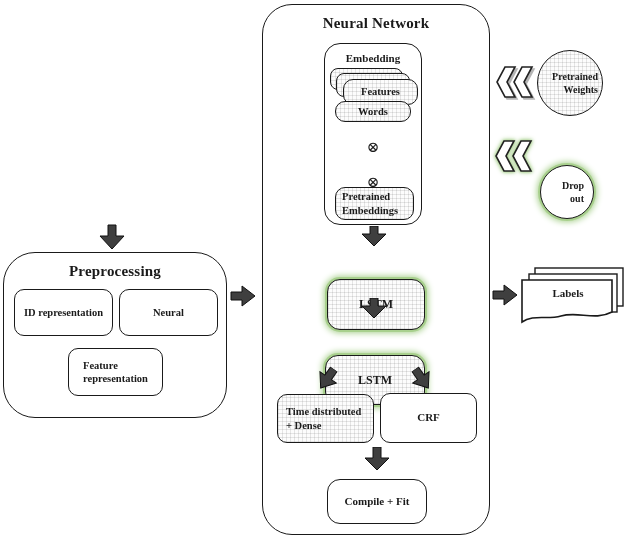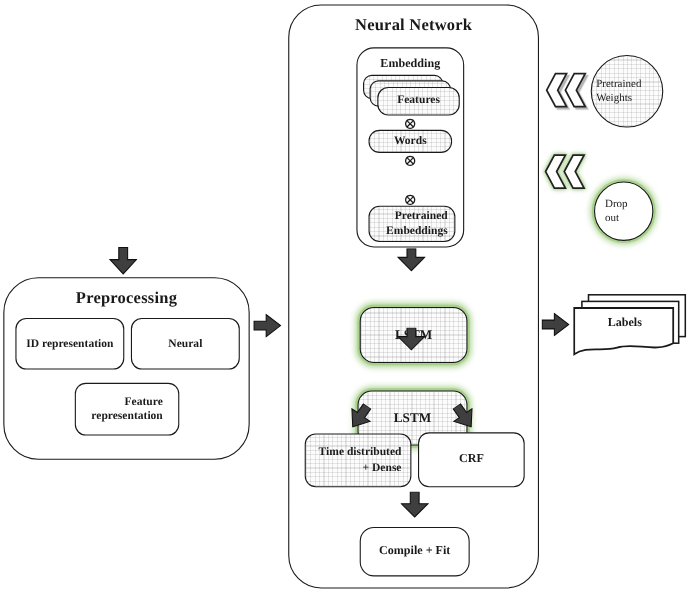--- a/index.html
+++ b/index.html
@@ -14,29 +14,29 @@
   .tex{
     background-color:#fcfcfc;
     background-image:
       repeating-linear-gradient(0deg, rgba(70,70,70,.13) 0 1px, transparent 1px 4px),
       repeating-linear-gradient(90deg, rgba(70,70,70,.13) 0 1px, transparent 1px 4px);
   }
   .box{
     border:1.4px solid var(--line);
     border-radius:10px;
     display:flex;align-items:center;justify-content:center;
-    text-align:right;font-weight:bold;font-size:10.5px;line-height:1.25;
+    text-align:left;font-weight:bold;font-size:10.5px;line-height:1.25;
   }
   .glow{box-shadow:0 0 0 2px var(--green), 0 0 6px 3px var(--green);margin-top:36px;}
   .title{font-weight:bold;font-size:15px;text-align:center;letter-spacing:.2px;}
   .otimes{font-size:15px;font-weight:normal;text-align:center;line-height:1;display:block;}
   .circle{
     border:1.5px solid var(--line);border-radius:50%;
     display:flex;align-items:center;justify-content:center;
-    text-align:left;font-weight:normal;font-size:10px;line-height:1.3;
+    text-align:right;font-weight:bold;font-size:10px;line-height:1.3;
   }
   .pagelabel{font-weight:bold;font-size:11px;text-align:center;}
   .chev-shadow{filter:drop-shadow(2px 2px 0 rgba(90,90,90,.45));}
   .chev-green{filter:drop-shadow(0 0 1.5px var(--green)) drop-shadow(0 0 2px var(--green));}
   svg{display:block;}
 </style>
 </head>
 <body>
 
 <div class="canvas">
@@ -72,21 +72,21 @@
 
     <div class="abs" style="left:61px;top:38px;width:98px;height:182px;border:1.4px solid var(--line);border-radius:16px;background:#fff;">
       <div class="abs pagelabel" style="left:0;top:8px;width:100%;">Embedding</div>
 
       <div class="abs tex" style="left:5px;top:24px;width:73px;height:22px;border:1.2px solid var(--line);border-radius:8px;"></div>
       <div class="abs tex" style="left:11px;top:29px;width:74px;height:24px;border:1.2px solid var(--line);border-radius:8px;"></div>
       <div class="abs box tex" style="left:18px;top:35px;width:75px;height:26px;">
         <span>Features</span>
       </div>
       <div class="abs otimes" style="left:0;top:62px;width:100%;">⊗</div>
-      <div class="abs box tex" style="left:10px;top:74px;width:76px;height:21px;">
+      <div class="abs box tex" style="left:10px;top:57px;width:76px;height:21px;">
         <span>Words</span>
       </div>
       <div class="abs otimes" style="left:0;top:96px;width:100%;">⊗</div>
       <div class="abs otimes" style="left:0;top:131px;width:100%;">⊗</div>
       <div class="abs box tex" style="left:10px;top:143px;width:79px;height:33px;padding:12px 6px;">
         <span>Pretrained Embeddings</span>
       </div>
     </div>
 
     <div class="abs" style="left:98px;top:221px;">

